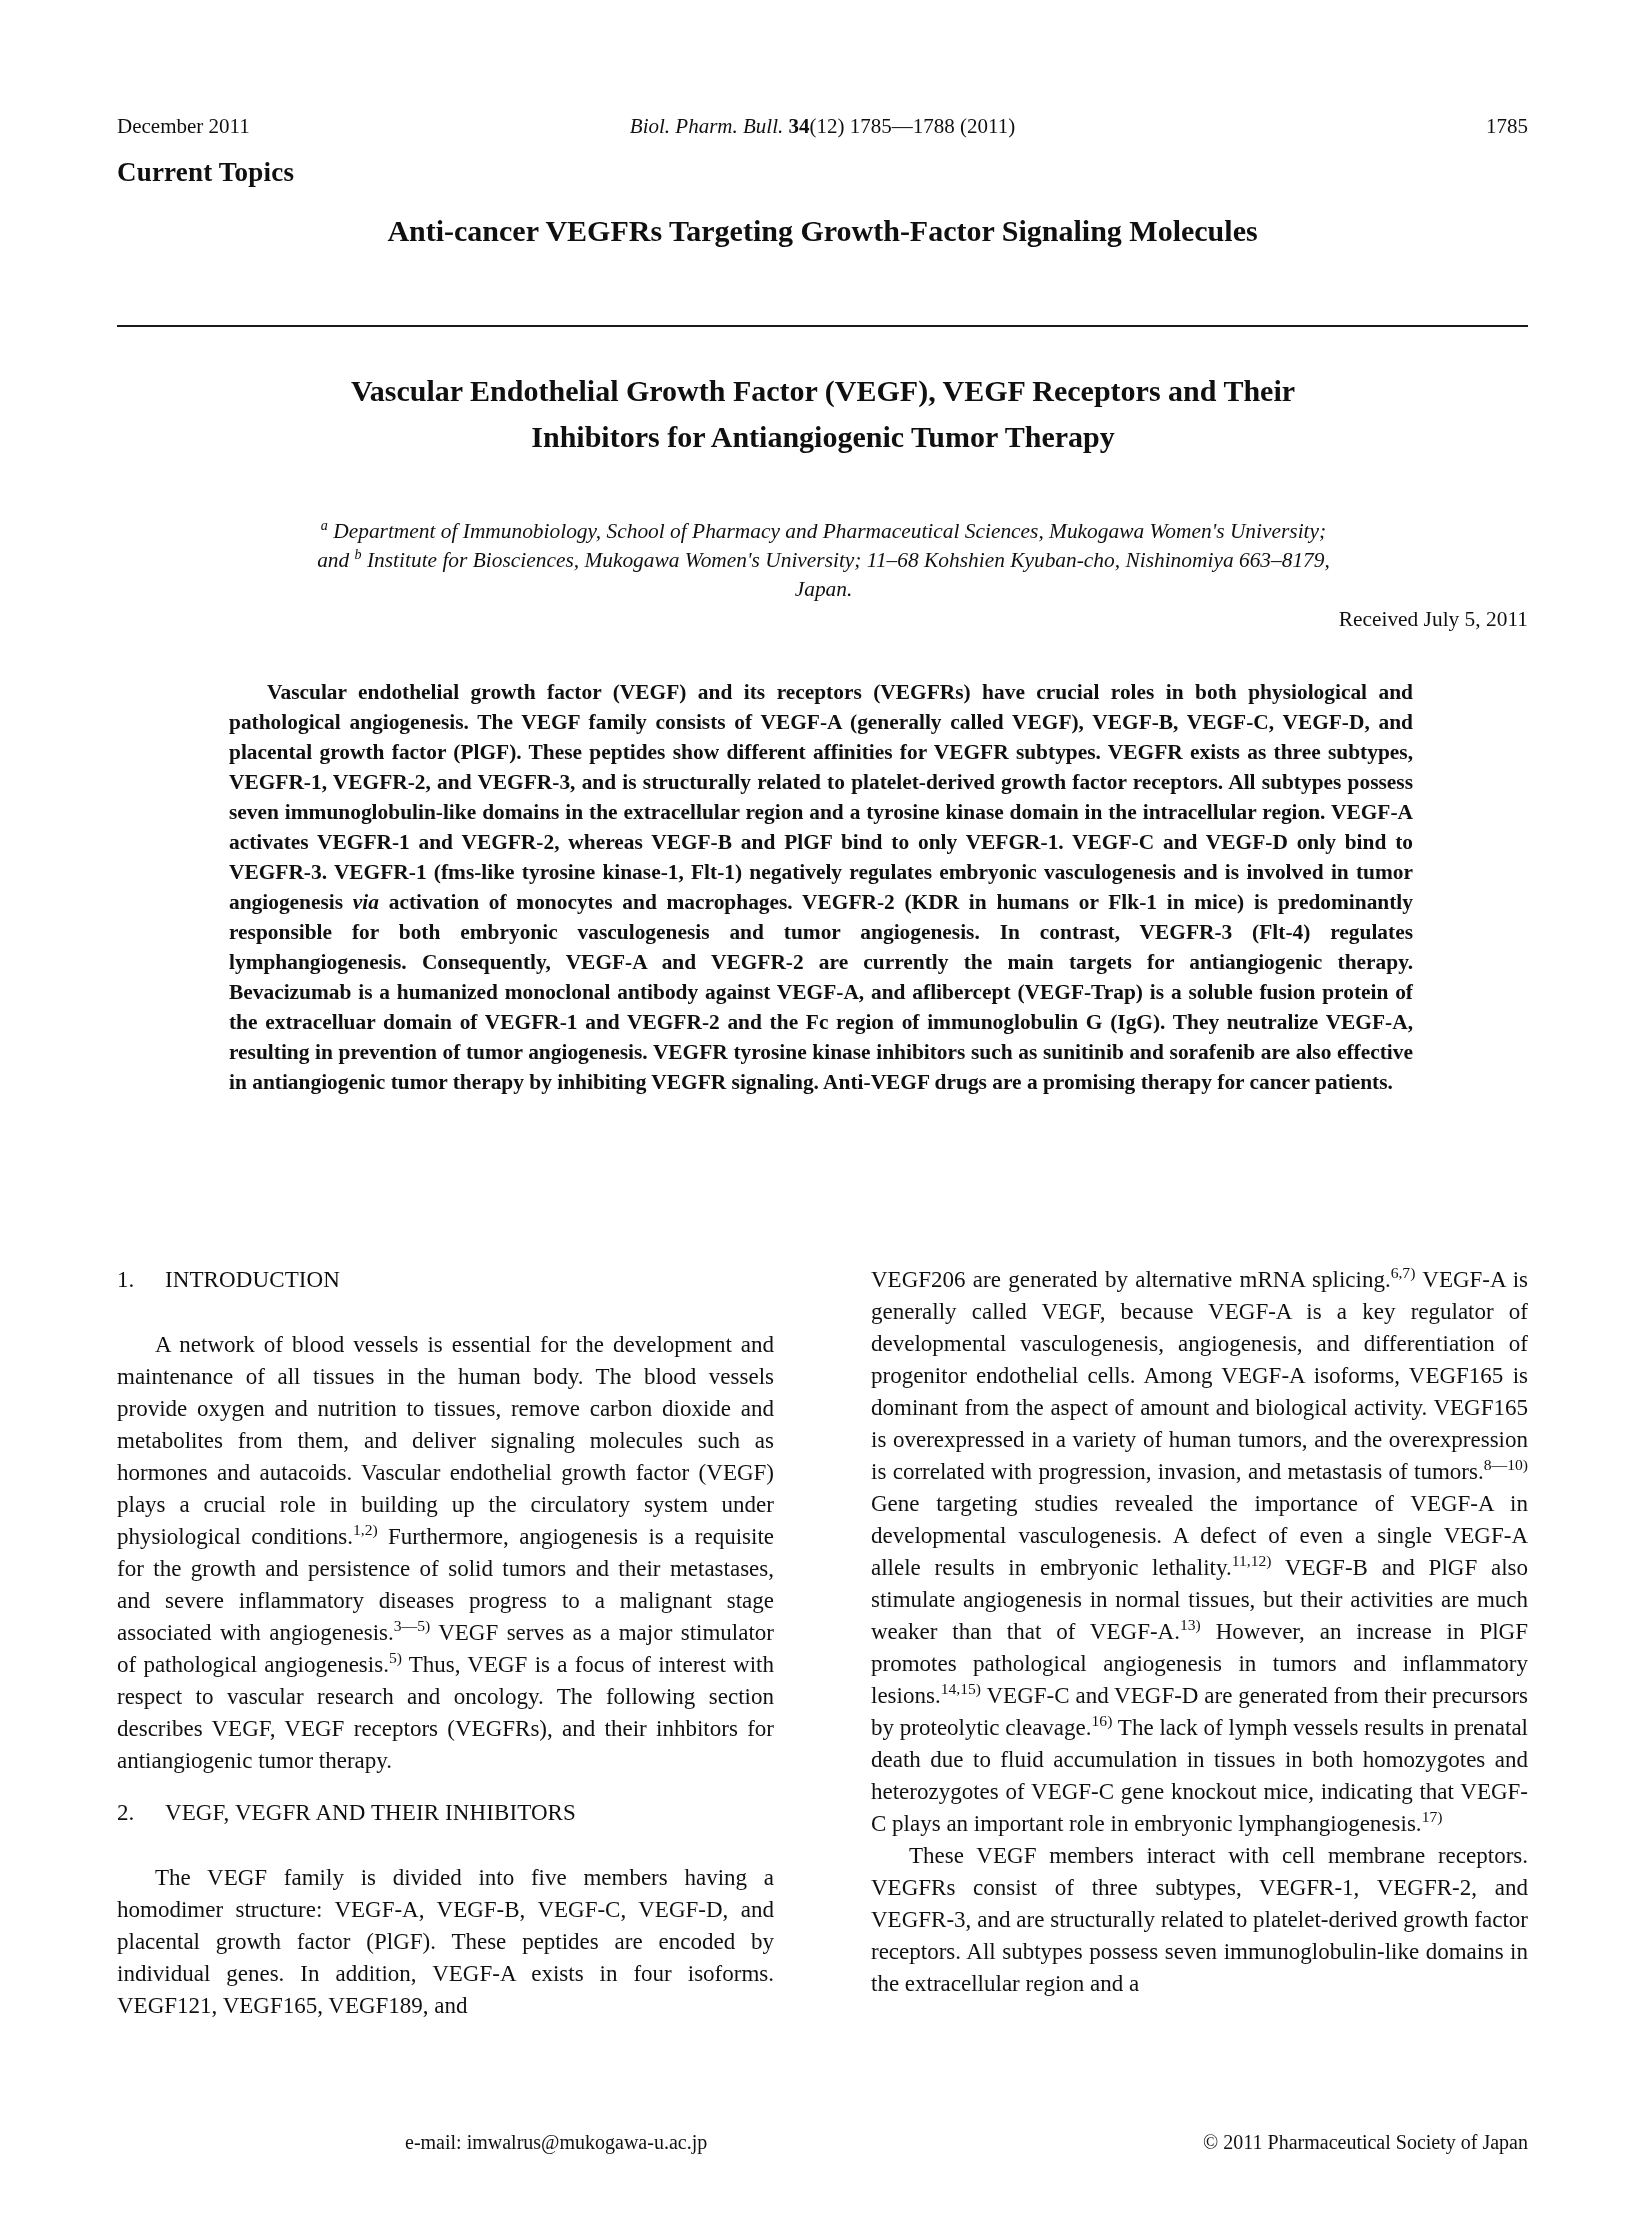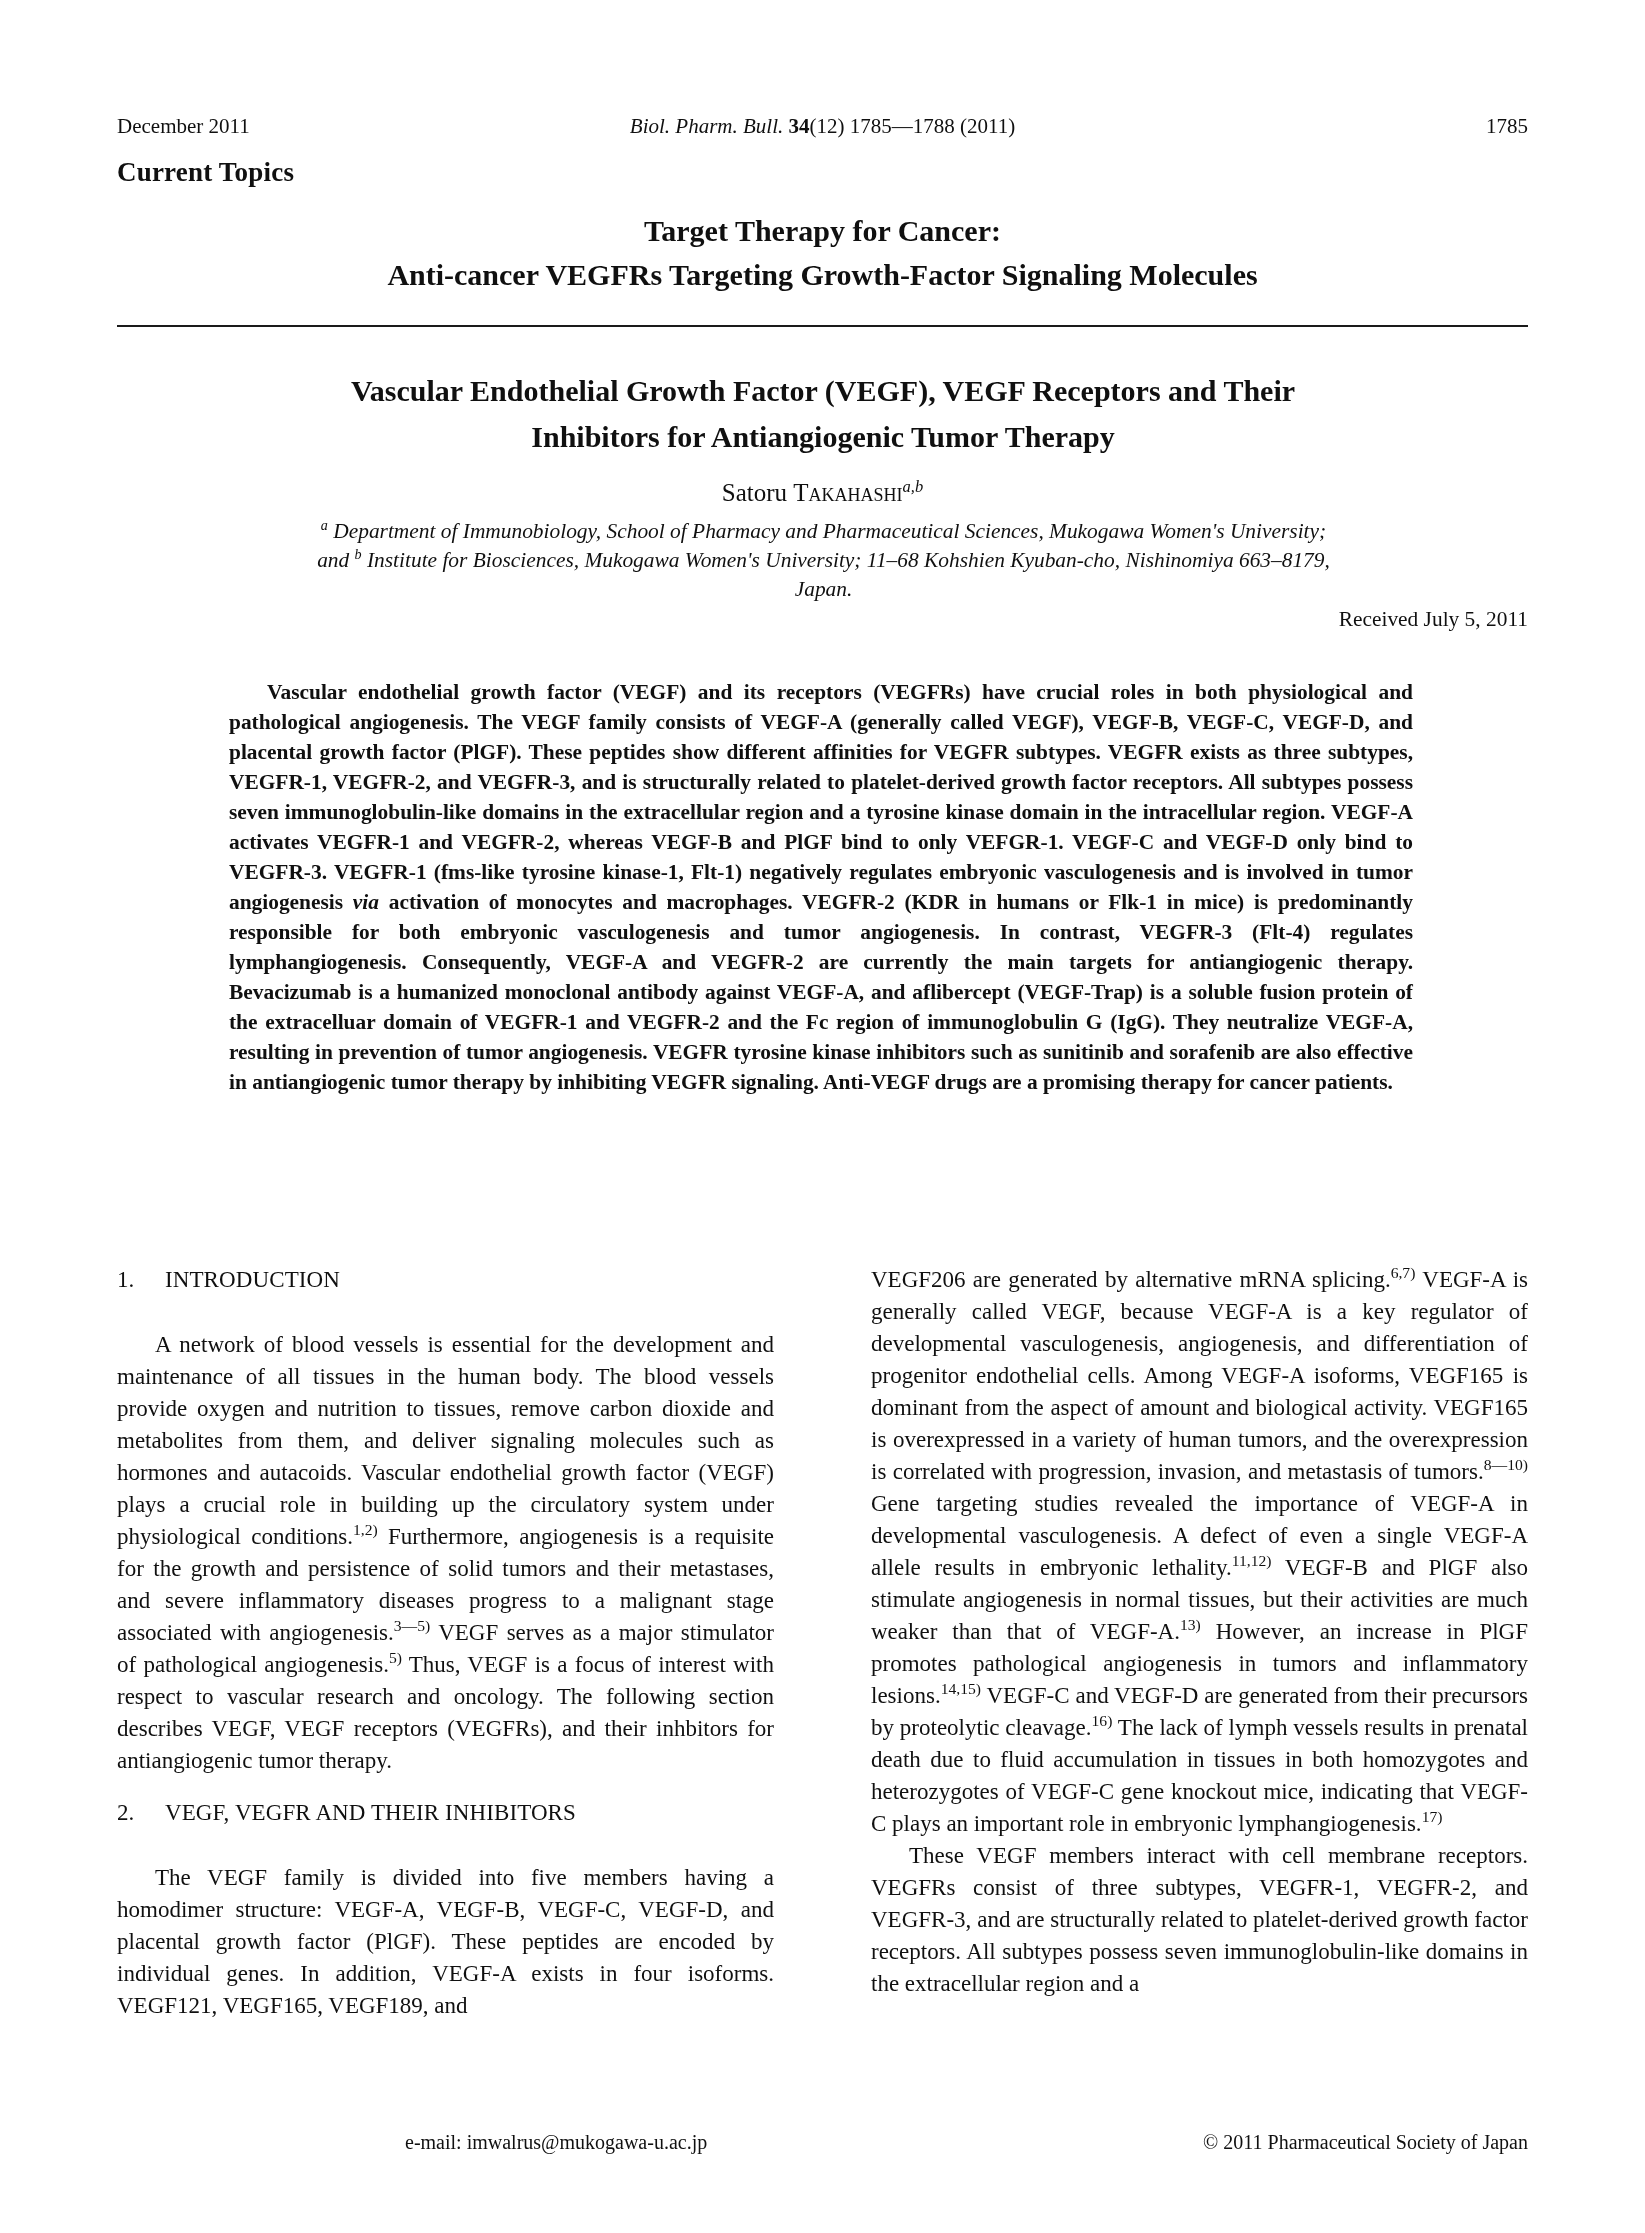--- a/index.html
+++ b/index.html
@@ -215,33 +215,29 @@
 
   <div class="running-head">
     <span class="rh-left">December 2011</span>
     <span class="rh-center"><span class="ital">Biol. Pharm. Bull.</span> <span class="vol">34</span><span>(12) 1785—1788 (2011)</span></span>
     <span class="rh-right">1785</span>
   </div>
 
   <div class="current-topics">Current Topics</div>
 
   <div class="banner">
-    <div>Target Therapy for Cancer:</div>
     <div>Anti-cancer VEGFRs Targeting Growth-Factor Signaling Molecules</div>
   </div>
   <div class="banner-rule"></div>
 
   <div class="article-title">
     <div>Vascular Endothelial Growth Factor (VEGF), VEGF Receptors and Their</div>
     <div>Inhibitors for Antiangiogenic Tumor Therapy</div>
   </div>
 
-  <div class="author">
-    <span>Satoru</span><span> </span><span class="smallcaps">Takahashi</span><sup>a,b</sup>
-  </div>
 
   <div class="affil">
     <sup>a</sup><span> Department of Immunobiology, School of Pharmacy and Pharmaceutical Sciences, Mukogawa Women's University; and </span><sup>b</sup><span> Institute for Biosciences, Mukogawa Women's University; 11–68 Kohshien Kyuban-cho, Nishinomiya 663–8179, Japan.</span>
   </div>
   <div class="received">Received July 5, 2011</div>
 
   <div class="abstract"><span>Vascular endothelial growth factor (VEGF) and its receptors (VEGFRs) have crucial roles in both physiological and pathological angiogenesis. The VEGF family consists of VEGF-A (generally called VEGF), VEGF-B, VEGF-C, VEGF-D, and placental growth factor (PlGF). These peptides show different affinities for VEGFR subtypes. VEGFR exists as three subtypes, VEGFR-1, VEGFR-2, and VEGFR-3, and is structurally related to platelet-derived growth factor receptors. All subtypes possess seven immunoglobulin-like domains in the extracellular region and a tyrosine kinase domain in the intracellular region. VEGF-A activates VEGFR-1 and VEGFR-2, whereas VEGF-B and PlGF bind to only VEFGR-1. VEGF-C and VEGF-D only bind to VEGFR-3. VEGFR-1 (fms-like tyrosine kinase-1, Flt-1) negatively regulates embryonic vasculogenesis and is involved in tumor angiogenesis </span><span class="ital">via</span><span> activation of monocytes and macrophages. VEGFR-2 (KDR in humans or Flk-1 in mice) is predominantly responsible for both embryonic vasculogenesis and tumor angiogenesis. In contrast, VEGFR-3 (Flt-4) regulates lymphangiogenesis. Consequently, VEGF-A and VEGFR-2 are currently the main targets for antiangiogenic therapy. Bevacizumab is a humanized monoclonal antibody against VEGF-A, and aflibercept (VEGF-Trap) is a soluble fusion protein of the extracelluar domain of VEGFR-1 and VEGFR-2 and the Fc region of immunoglobulin G (IgG). They neutralize VEGF-A, resulting in prevention of tumor angiogenesis. VEGFR tyrosine kinase inhibitors such as sunitinib and sorafenib are also effective in antiangiogenic tumor therapy by inhibiting VEGFR signaling. Anti-VEGF drugs are a promising therapy for cancer patients.</span></div>
 
 
   <div class="col col-left">

